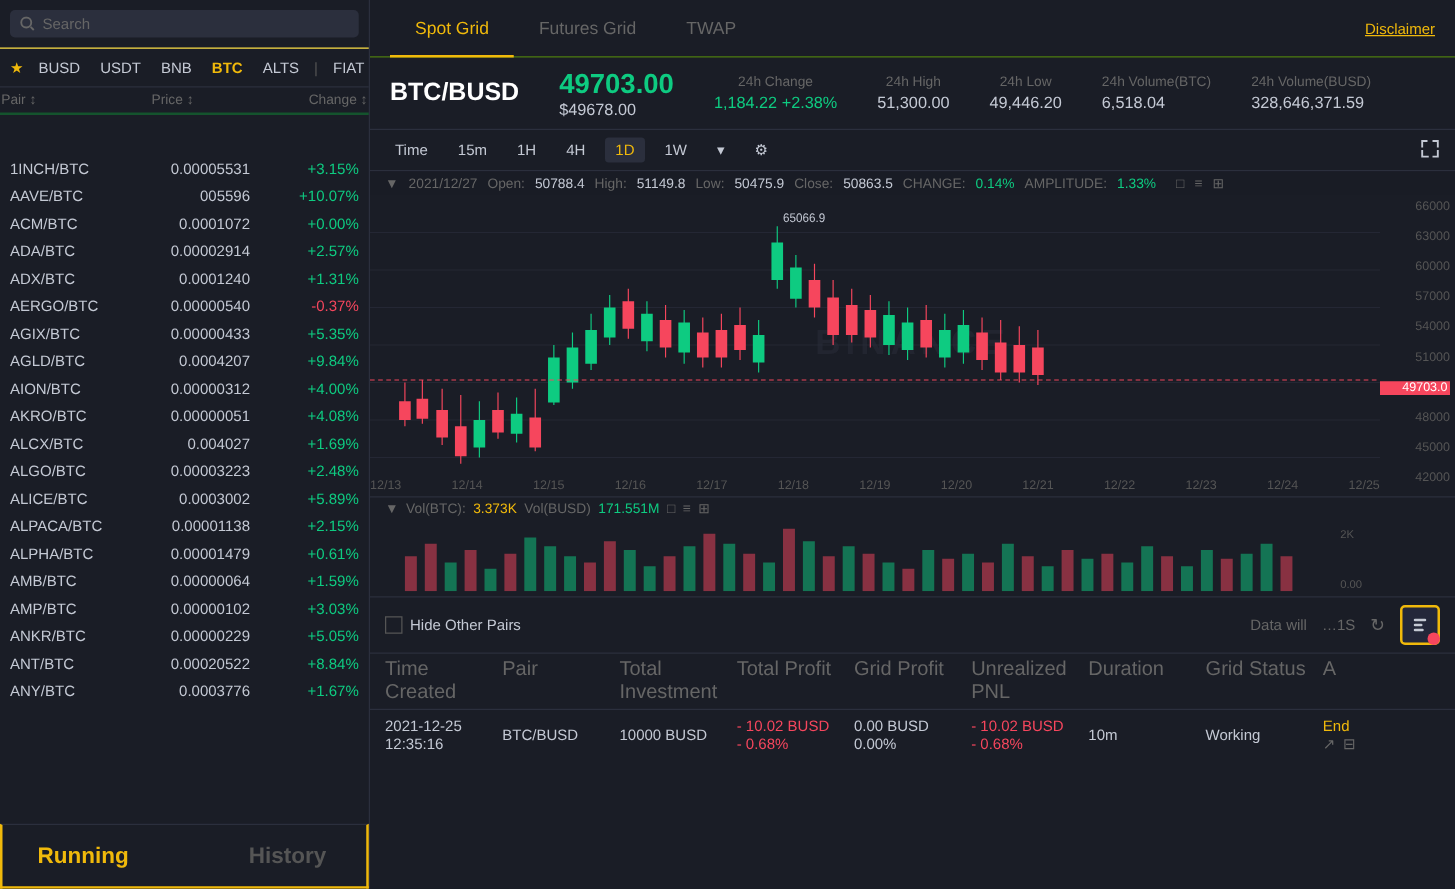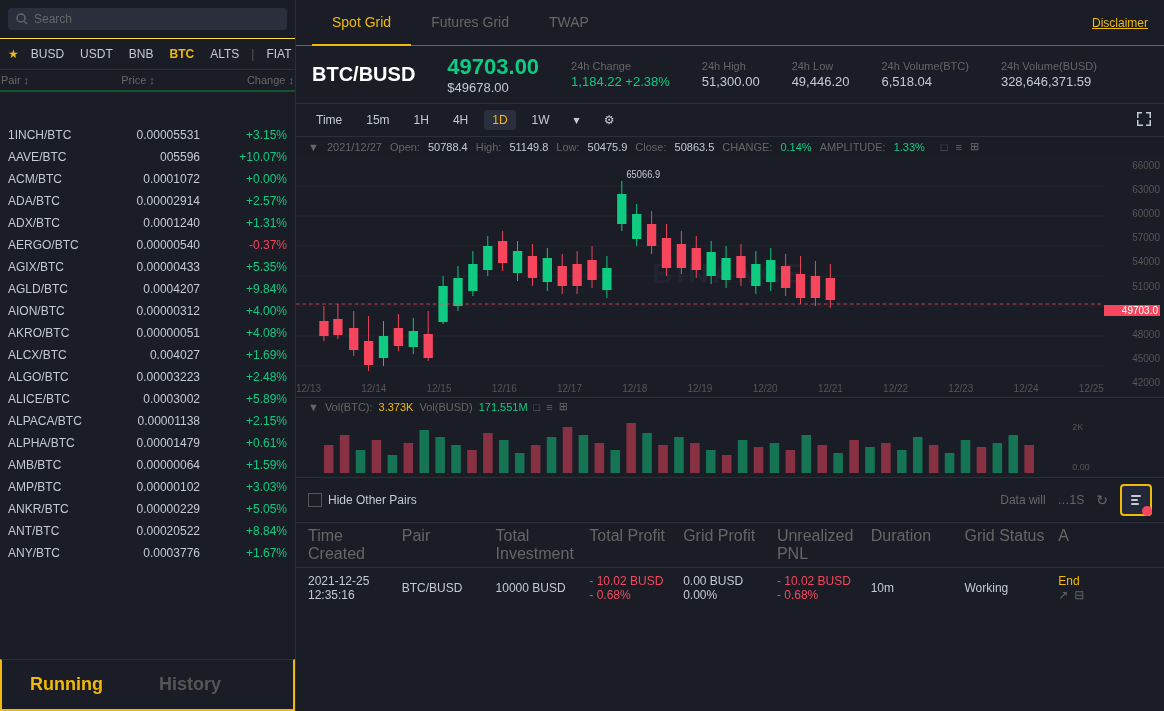--- a/index.html
+++ b/index.html
@@ -160,21 +160,21 @@
       border-bottom: 1px solid #2b2f3d;
     }
 
     .ticker-symbol { font-size: 20px; font-weight: bold; color: #fff; }
 
     .ticker-price-block { display: flex; flex-direction: column; }
     .ticker-price { font-size: 22px; font-weight: bold; color: #0ecb81; text-align: right; }
     .ticker-usd { font-size: 13px; color: #c4c9d4; }
 
     .ticker-stat { display: flex; flex-direction: column; gap: 2px; }
-    .ticker-stat-label { color: #666; font-size: 11px; }
+    .ticker-stat-label { color: #666; font-size: 11px; text-align: center; }
     .ticker-stat-value { color: #c4c9d4; font-size: 13px; }
     .ticker-stat-value.positive { color: #0ecb81; }
 
     
     .chart-controls {
       display: flex;
       align-items: center;
       padding: 6px 12px;
       gap: 8px;
       border-bottom: 1px solid #2b2f3d;
@@ -466,21 +466,21 @@
     <span class="pair-price">0.00020522</span>
     <span class="pair-change positive">+8.84%</span>
   </div>
       <div class="pair-row">
     <span class="pair-name">ANY/BTC</span>
     <span class="pair-price">0.0003776</span>
     <span class="pair-change positive">+1.67%</span>
   </div>
     </div>
 
-  <div class="bottom-tabs" style="border:2px solid #f0b90b; border-top:1px solid #2b2f3d; border-left:2px solid #f0b90b; border-right:2px solid #f0b90b; border-bottom:2px solid #f0b90b;">
+  <div class="bottom-tabs" style="border:2px solid #f0b90b; border-top:1px solid #2b2f3d; border-left:2px solid #f0b90b; border-right:2px solid #f0b90b; border-bottom:2px solid #f0b90b;gap:40px;">
     <div class="bottom-tab running">Running</div>
     <div class="bottom-tab history">History</div>
   </div>
 </div>
 
 <div class="main">
 
   <div class="strategy-tabs">
     <div class="strategy-tabs-left">
       <div class="strategy-tab active">Spot Grid</div>

